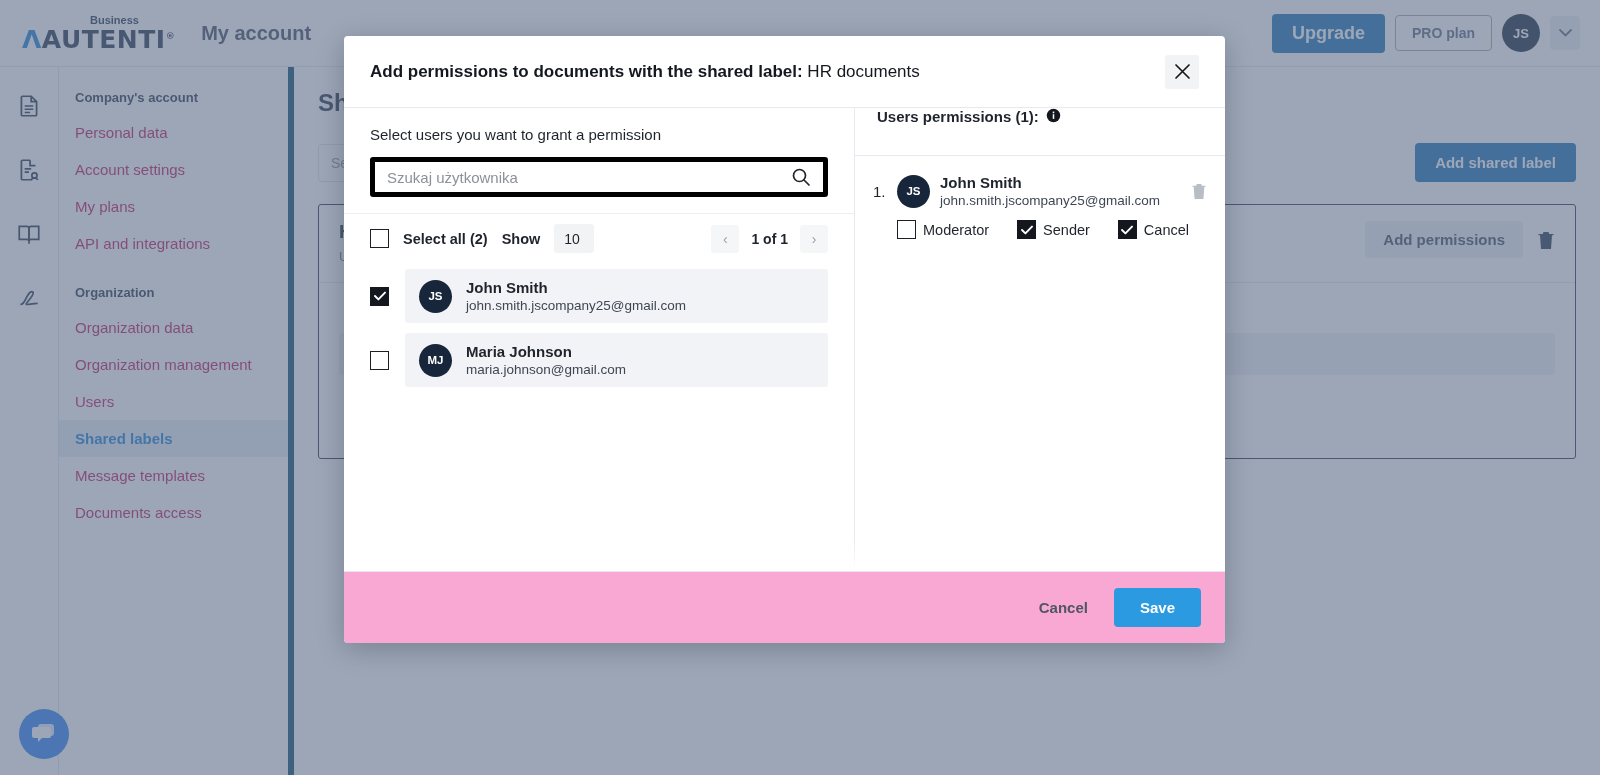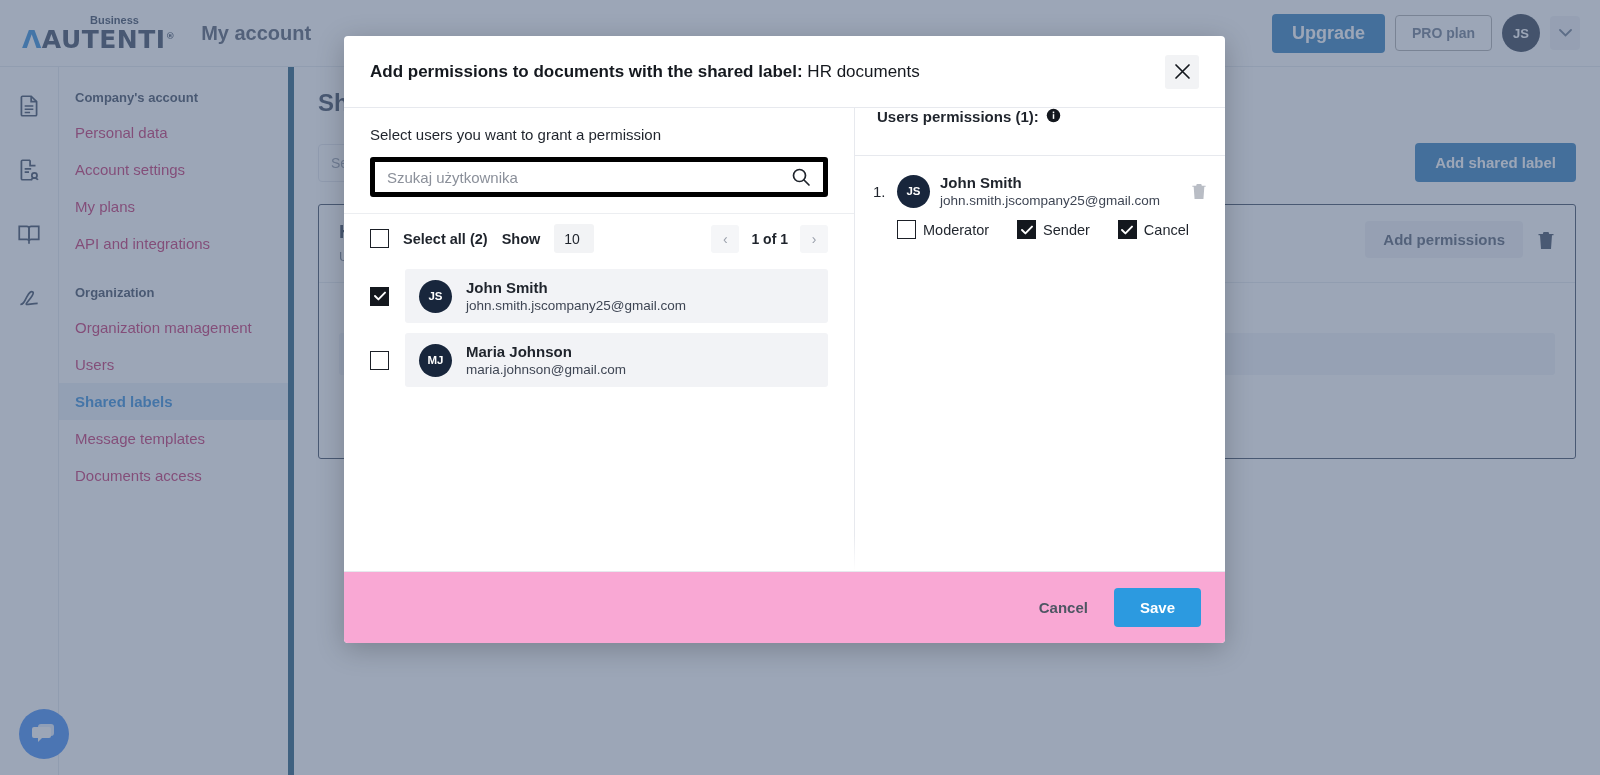--- a/index.html
+++ b/index.html
@@ -263,20 +263,21 @@
       </svg>
     </div>
 
     <div class="sidebar">
       <div class="side-group">Company's account</div>
       <div class="side-item">Personal data</div>
       <div class="side-item">Account settings</div>
       <div class="side-item">My plans</div>
       <div class="side-item">API and integrations</div>
       <div class="side-group" style="margin-top:14px">Organization</div>
+      <div class="side-item">Organization data</div>
       <div class="side-item">Organization management</div>
       <div class="side-item">Users</div>
       <div class="side-item active">Shared labels</div>
       <div class="side-item">Message templates</div>
       <div class="side-item">Documents access</div>
     </div>
 
     <div class="content">
       <h1>Shared labels</h1>
       <div class="content-toolbar">

